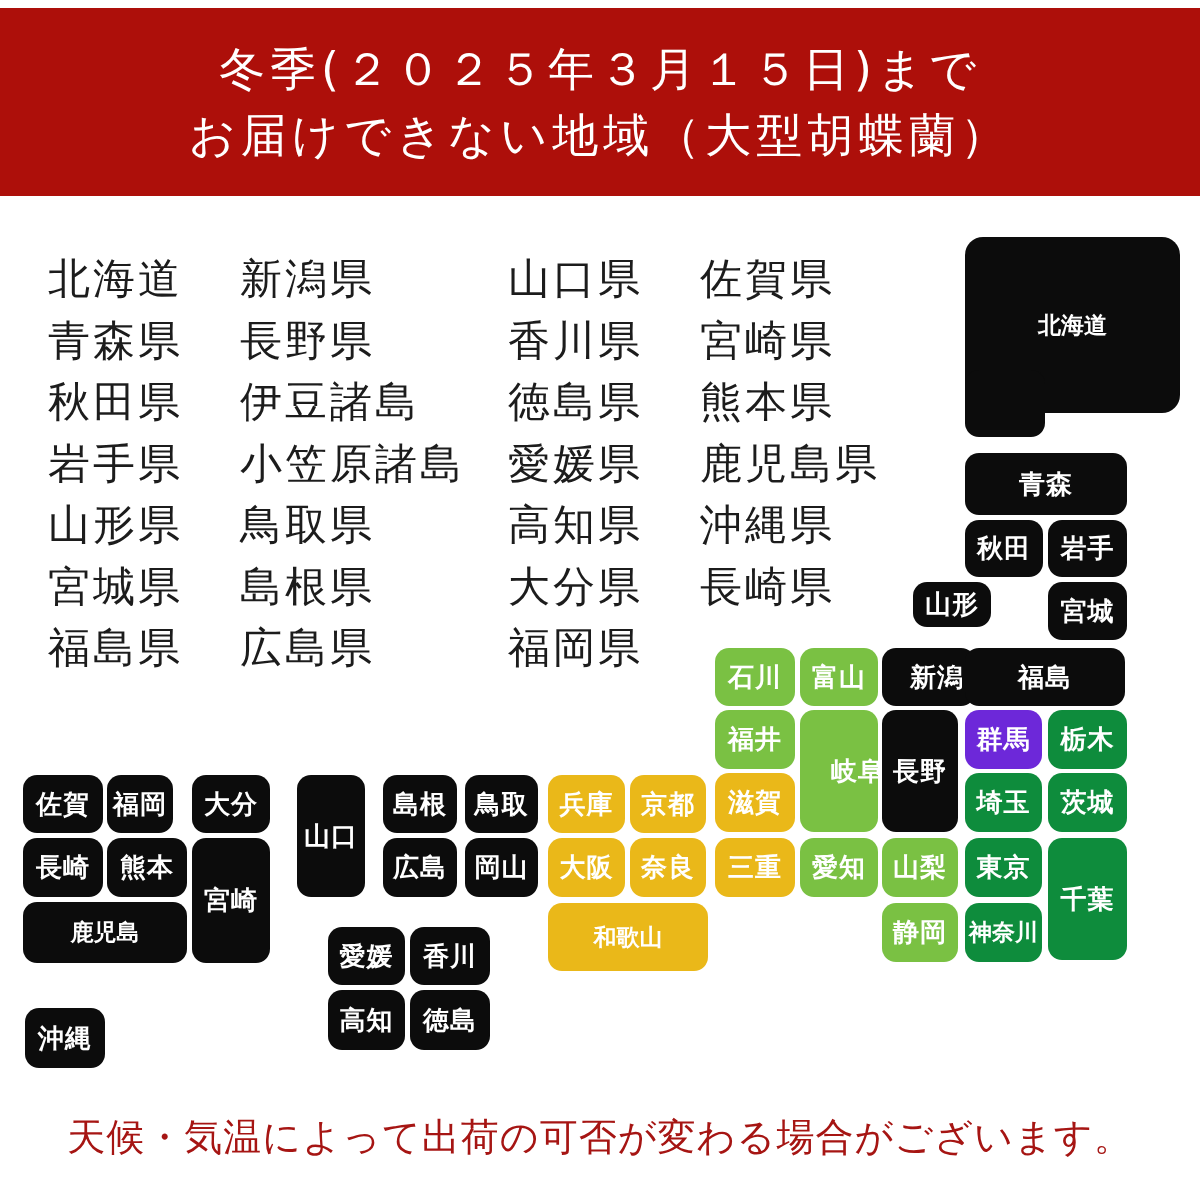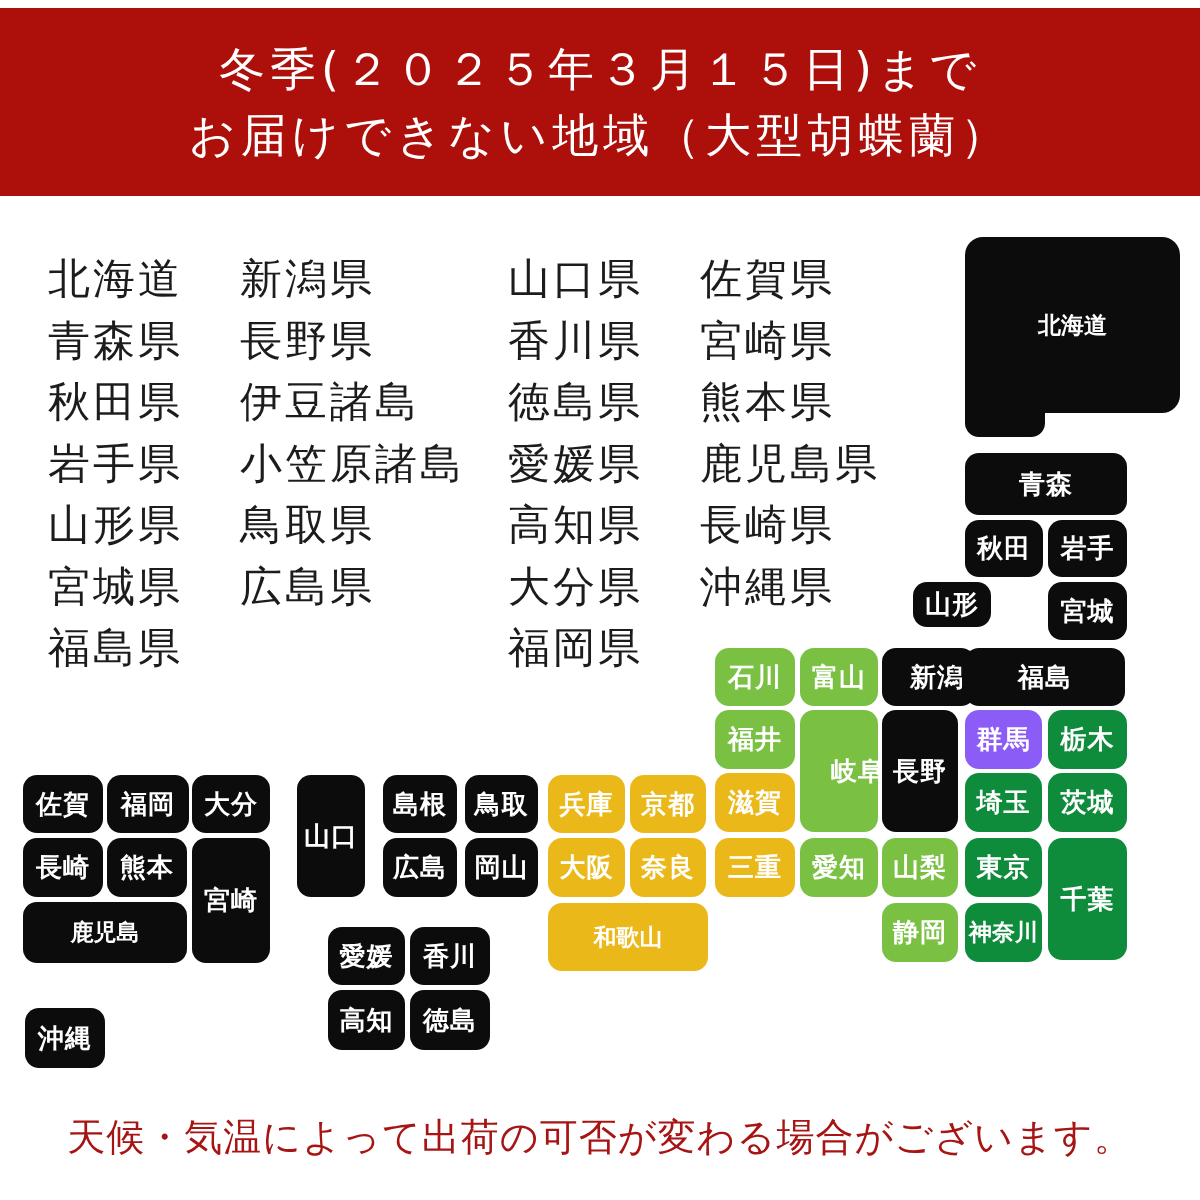--- a/index.html
+++ b/index.html
@@ -56,38 +56,39 @@
       <div class="plist-item">山形県</div>
       <div class="plist-item">宮城県</div>
       <div class="plist-item">福島県</div>
     </div>
     <div class="plist-col" style="left: 240px;">
       <div class="plist-item">新潟県</div>
       <div class="plist-item">長野県</div>
       <div class="plist-item">伊豆諸島</div>
       <div class="plist-item">小笠原諸島</div>
       <div class="plist-item">鳥取県</div>
+      <div class="plist-item">島根県</div>
       <div class="plist-item">広島県</div>
     </div>
     <div class="plist-col" style="left: 508px;">
       <div class="plist-item">山口県</div>
       <div class="plist-item">香川県</div>
       <div class="plist-item">徳島県</div>
       <div class="plist-item">愛媛県</div>
       <div class="plist-item">高知県</div>
       <div class="plist-item">大分県</div>
       <div class="plist-item">福岡県</div>
     </div>
     <div class="plist-col" style="left: 700px;">
       <div class="plist-item">佐賀県</div>
       <div class="plist-item">宮崎県</div>
       <div class="plist-item">熊本県</div>
       <div class="plist-item">鹿児島県</div>
+      <div class="plist-item">沖縄県</div>
       <div class="plist-item">長崎県</div>
-      <div class="plist-item">沖縄県</div>
     </div>
   </div>
 
 <div class="map">
     <div class="tile" style="left: 965px; top: 237px; width: 215px; height: 176px; background: rgb(12, 12, 12); border-radius: 18px;">
       <span style="font-size: 23px; letter-spacing: 0px;">北海道</span>
     </div>
     <div class="tile" style="left: 965px; top: 370px; width: 80px; height: 67px; background: rgb(12, 12, 12);"></div>
     <div class="tile" style="left: 965px; top: 453px; width: 162px; height: 62px; background: rgb(12, 12, 12);">
       <span style="font-size: 26px;">青森</span>
@@ -118,21 +119,21 @@
     </div>
     <div class="tile" style="left: 715px; top: 710px; width: 80px; height: 59px; background: rgb(122, 193, 67);">
       <span style="font-size: 26px;">福井</span>
     </div>
     <div class="tile" style="left: 800px; top: 710px; width: 78px; height: 122px; background: rgb(122, 193, 67);">
       <span style="font-size: 26px; padding-left: 38px;">岐阜</span>
     </div>
     <div class="tile" style="left: 882px; top: 710px; width: 76px; height: 122px; background: rgb(12, 12, 12);">
       <span style="font-size: 26px;">長野</span>
     </div>
-    <div class="tile" style="left: 965px; top: 710px; width: 77px; height: 59px; background: #8b5cf6;">
+    <div class="tile" style="left: 965px; top: 710px; width: 77px; height: 59px; background: #6d28d9;">
       <span style="font-size: 26px;">群馬</span>
     </div>
     <div class="tile" style="left: 1048px; top: 710px; width: 79px; height: 59px; background: rgb(14, 140, 60);">
       <span style="font-size: 26px;">栃木</span>
     </div>
     <div class="tile" style="left: 715px; top: 773px; width: 80px; height: 59px; background: rgb(234, 184, 25);">
       <span style="font-size: 26px;">滋賀</span>
     </div>
     <div class="tile" style="left: 965px; top: 773px; width: 77px; height: 59px; background: rgb(14, 140, 60);">
       <span style="font-size: 26px;">埼玉</span>
@@ -151,21 +152,21 @@
     </div>
     <div class="tile" style="left: 548px; top: 775px; width: 77px; height: 58px; background: rgb(234, 184, 25);">
       <span style="font-size: 26px;">兵庫</span>
     </div>
     <div class="tile" style="left: 630px; top: 775px; width: 76px; height: 58px; background: rgb(234, 184, 25);">
       <span style="font-size: 26px;">京都</span>
     </div>
     <div class="tile" style="left: 23px; top: 775px; width: 80px; height: 58px; background: rgb(12, 12, 12);">
       <span style="font-size: 26px;">佐賀</span>
     </div>
-    <div class="tile" style="left: 107px; top: 775px; width: 82px; height: 58px; background: rgb(12, 12, 12);">
+    <div class="tile" style="left: 107px; top: 775px; width: 66px; height: 58px; background: rgb(12, 12, 12);">
       <span style="font-size: 26px;">福岡</span>
     </div>
     <div class="tile" style="left: 192px; top: 775px; width: 78px; height: 58px; background: rgb(12, 12, 12);">
       <span style="font-size: 26px;">大分</span>
     </div>
     <div class="tile" style="left: 383px; top: 838px; width: 74px; height: 59px; background: rgb(12, 12, 12);">
       <span style="font-size: 26px;">広島</span>
     </div>
     <div class="tile" style="left: 465px; top: 838px; width: 73px; height: 59px; background: rgb(12, 12, 12);">
       <span style="font-size: 26px;">岡山</span>

